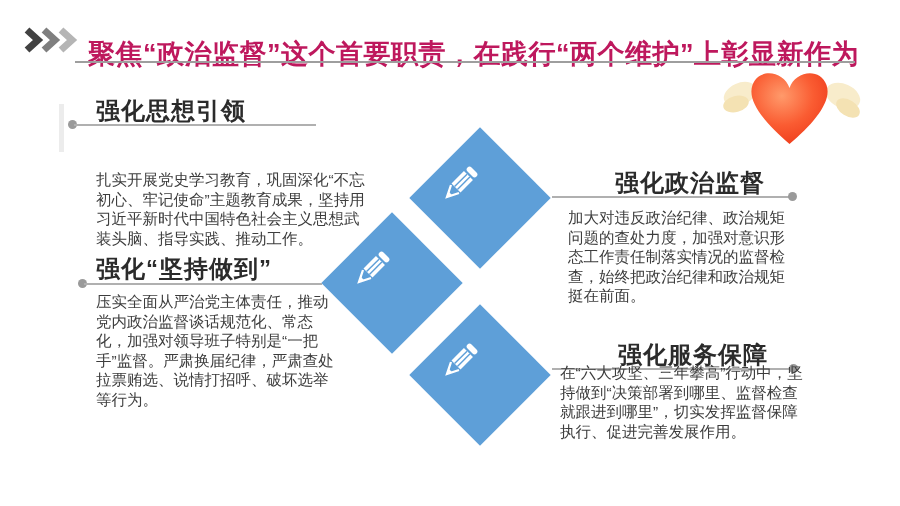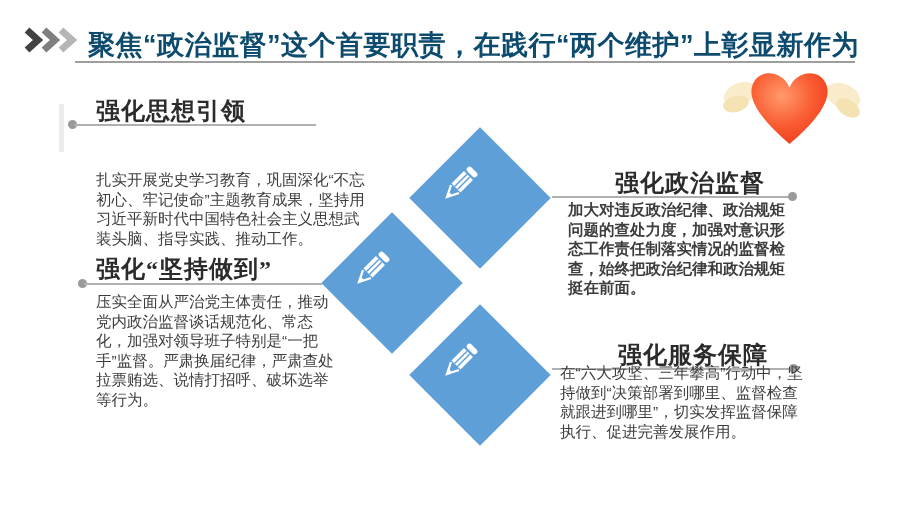--- a/index.html
+++ b/index.html
@@ -5,36 +5,36 @@
   html,body{margin:0;padding:0;}
   body{
     width:900px;height:506px;position:relative;overflow:hidden;
     background:#ffffff;
     font-family:"Liberation Sans","DejaVu Sans",sans-serif;
   }
   .abs{position:absolute;}
 
   
   .hdr-title{
-    left:88px;top:27px;
-    font-size:27px;font-weight:bold;color:#0c4a6e;
+    left:88px;top:36px;
+    font-size:27px;font-weight:bold;color:#be185d;
     white-space:nowrap;letter-spacing:0.5px;
   }
   .hdr-underline{
     left:75px;top:61px;width:780px;height:2px;background:#9e9e9e;
   }
   .chevrons{left:24px;top:27px;width:58px;height:26px;}
 
   
   .accent-bar{left:59px;top:104px;width:5px;height:48px;background:#ececec;}
 
   
   .sec-title{
     font-size:24px;font-weight:bold;color:#2b2b2b;letter-spacing:1px;
-    white-space:nowrap;line-height:30px;font-family:Liberation Serif, serif;
+    white-space:nowrap;line-height:30px;
   }
   .sec-title.centered{text-align:center;}
 
   
   .sec-body{
     font-size:15.5px;color:#3d3d3d;line-height:19.5px;
     text-align:left;
   }
 
   
@@ -119,18 +119,18 @@
 <div class="abs sec-body" style="left:96px;top:134px;width:272px;margin-top:36px;">扎实开展党史学习教育，巩固深化“不忘初心、牢记使命”主题教育成果，坚持用习近平新时代中国特色社会主义思想武装头脑、指导实践、推动工作。</div>
 
 <div class="abs sec-title" style="left:96px;top:254px;">强化“坚持做到”</div>
 <div class="abs conn-dot" style="left:78px;top:279px;"></div>
 <div class="abs conn-line" style="left:84px;top:283px;width:238px;"></div>
 <div class="abs sec-body" style="left:96px;top:292px;width:238px;">压实全面从严治党主体责任，推动党内政治监督谈话规范化、常态化，加强对领导班子特别是“一把手”监督。严肃换届纪律，严肃查处拉票贿选、说情打招呼、破坏选举等行为。</div>
 
 <div class="abs sec-title centered" style="left:590px;top:168px;width:200px;">强化政治监督</div>
 <div class="abs conn-line" style="left:552px;top:196px;width:238px;"></div>
 <div class="abs conn-dot" style="left:788px;top:192px;"></div>
-<div class="abs sec-body" style="left:568px;top:200px;width:232px;font-weight:bold;">加大对违反政治纪律、政治规矩问题的查处力度，加强对意识形态工作责任制落实情况的监督检查，始终把政治纪律和政治规矩挺在前面。</div>
+<div class="abs sec-body" style="left:568px;top:208px;width:232px;">加大对违反政治纪律、政治规矩问题的查处力度，加强对意识形态工作责任制落实情况的监督检查，始终把政治纪律和政治规矩挺在前面。</div>
 
 <div class="abs sec-title centered" style="left:593px;top:340px;width:200px;">强化服务保障</div>
 <div class="abs conn-line" style="left:552px;top:368px;width:239px;"></div>
 <div class="abs conn-dot" style="left:789px;top:364px;"></div>
 <div class="abs sec-body" style="left:560px;top:363px;width:250px;">在“六大攻坚、三年攀高”行动中，坚持做到“决策部署到哪里、监督检查就跟进到哪里”，切实发挥监督保障执行、促进完善发展作用。</div>
 
 </body></html>

